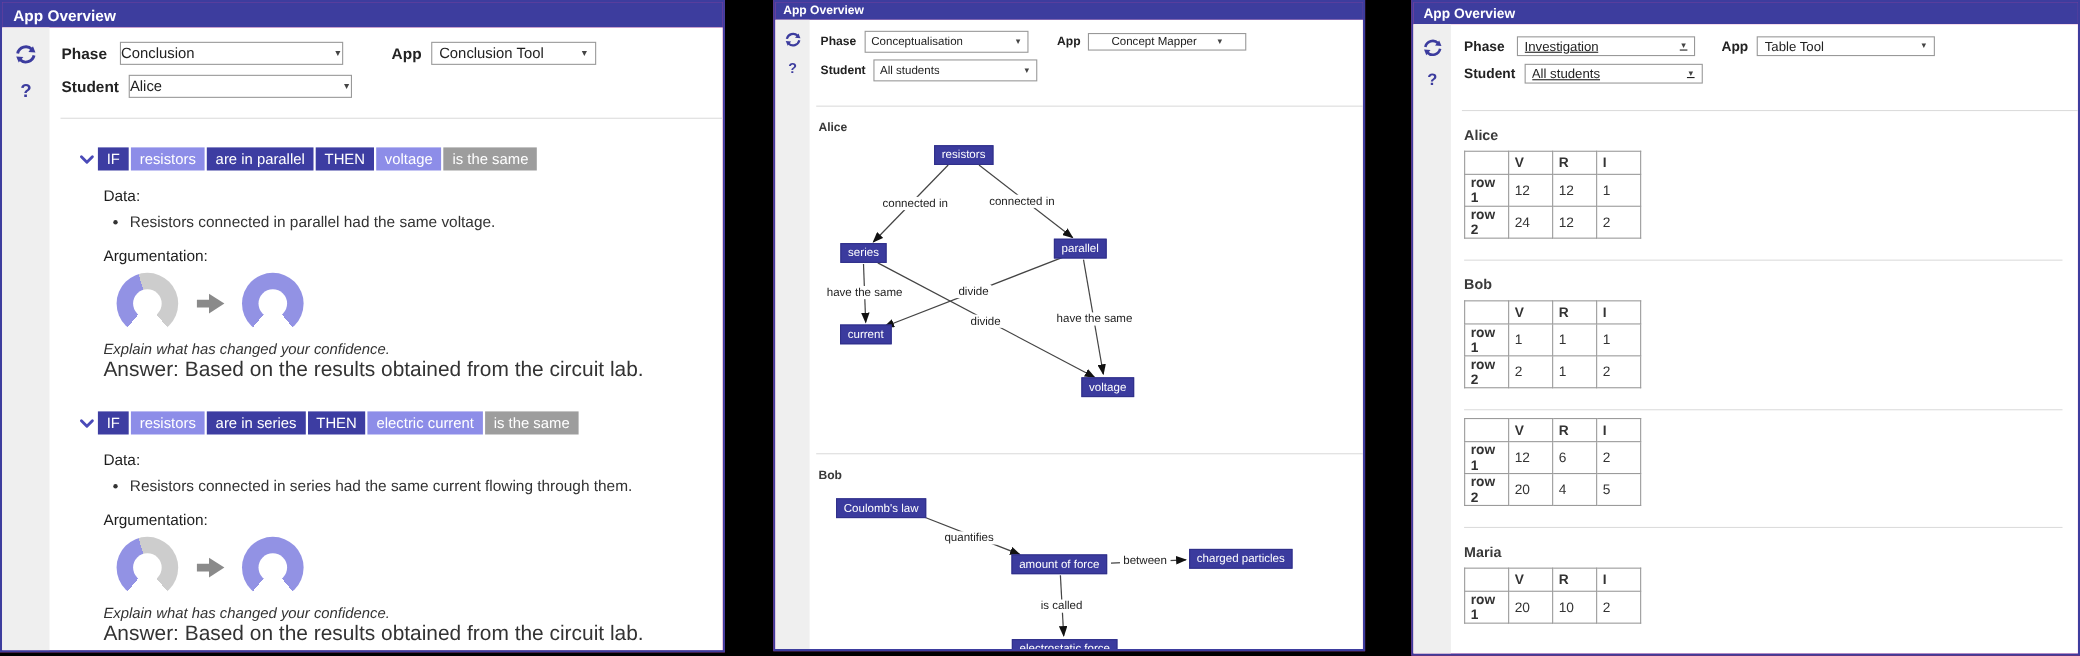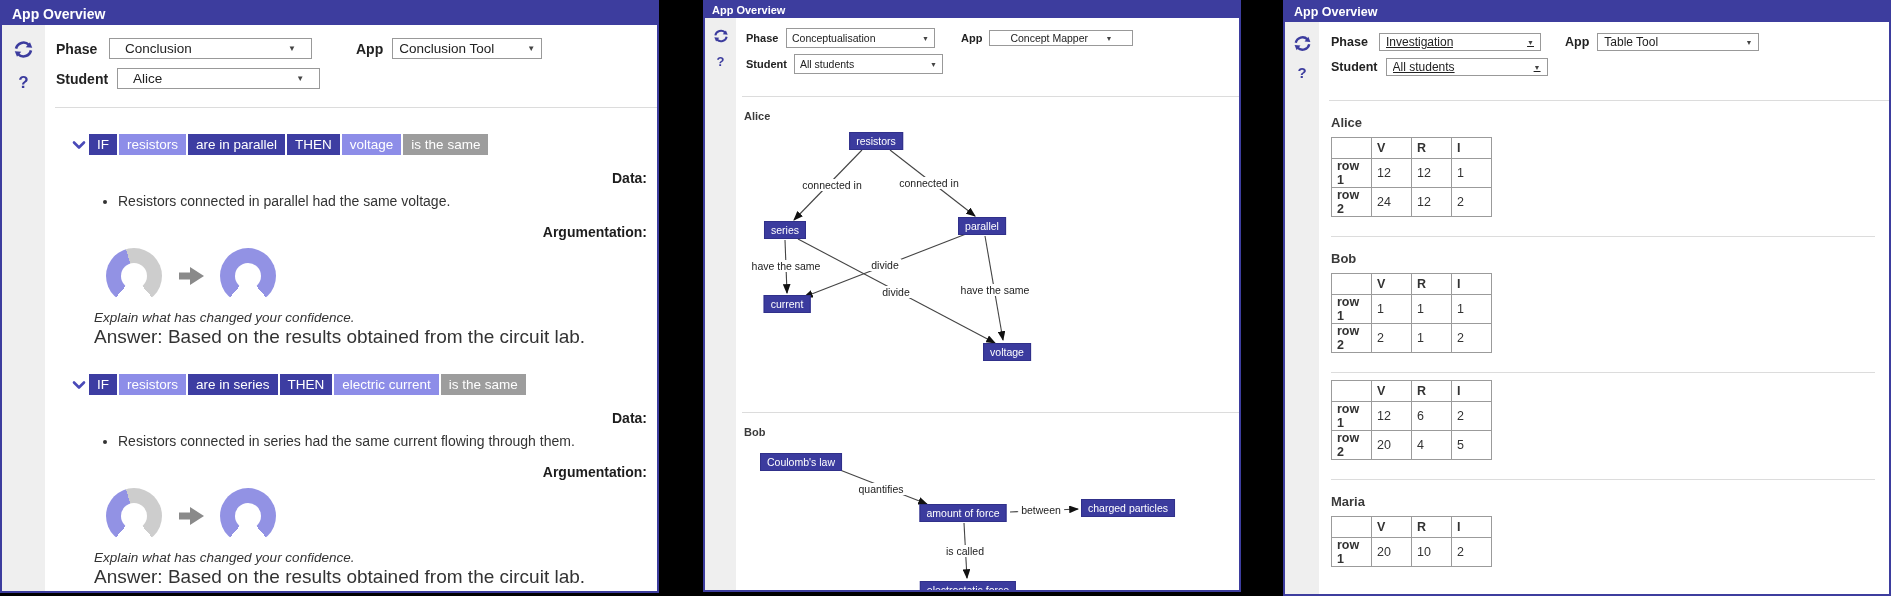--- a/index.html
+++ b/index.html
@@ -24,35 +24,35 @@
   .help{font-weight:bold;color:#3c3c9e;}
 
   
   #left{left:0;width:659px;height:593px;font-size:14px;}
   #left .titlebar{height:23px;font-size:14px;padding-left:10px;}
   #left .rail{width:43px;padding-top:14px;gap:13px;}
   #left .controls{padding:13px 0 0 11px;}
   #left .ctl-row{margin-bottom:9px;}
   #left .ctl-label{margin-right:9px;}
   #left .lbl-phase{width:44px;}
-  #left .sel-phase,#left .sel-student{width:203px;height:21px;padding:0 15px;font-size:13.5px;}
+  #left .sel-phase,#left .sel-student{width:203px;height:21px;padding:0 0;font-size:13.5px;}
   #left .sel-app{width:150px;height:21px;padding:0 6px;font-size:13.5px;}
   #left .gap-app{margin-left:44px;}
   #left .divider{margin:18px 0 0 10px;}
   #left .caret{font-size:8px;}
   .rules{padding:0 10px 0 27px;}
   .rule{margin-top:26px;}
   .rule-head{display:flex;align-items:center;gap:3px;}
   .chips{display:flex;gap:2px;flex-wrap:nowrap;}
   .chip{color:#fff;padding:3px 8px;font-size:13.5px;white-space:nowrap;}
   .chip.dark{background:var(--chip-dark);}
   .chip.light{background:var(--chip-light);}
   .chip.gray{background:var(--chip-gray);}
   .rule-body{margin-left:22px;}
-  .sec-label{font-weight:bold;color:#1d1d1d;margin-top:15px;text-align:right;}
+  .sec-label{font-weight:normal;color:#1d1d1d;margin-top:15px;}
   .rule-body ul{margin:7px 0 0 0;padding-left:24px;color:#333;}
   .rule-body li{margin:0;}
   .gauges{display:flex;align-items:center;gap:15px;margin:8px 0 6px 12px;}
   .gauge{width:56px;height:56px;border-radius:50%;position:relative;}
   .gauge::after{content:"";position:absolute;inset:15px;background:#fff;border-radius:50%;}
   .prompt{font-style:italic;color:#333;font-size:13.5px;}
   .answer{color:#333;font-size:19px;margin-top:1px;}
 
   
   #middle{left:703px;width:538px;height:592px;font-size:11px;}

